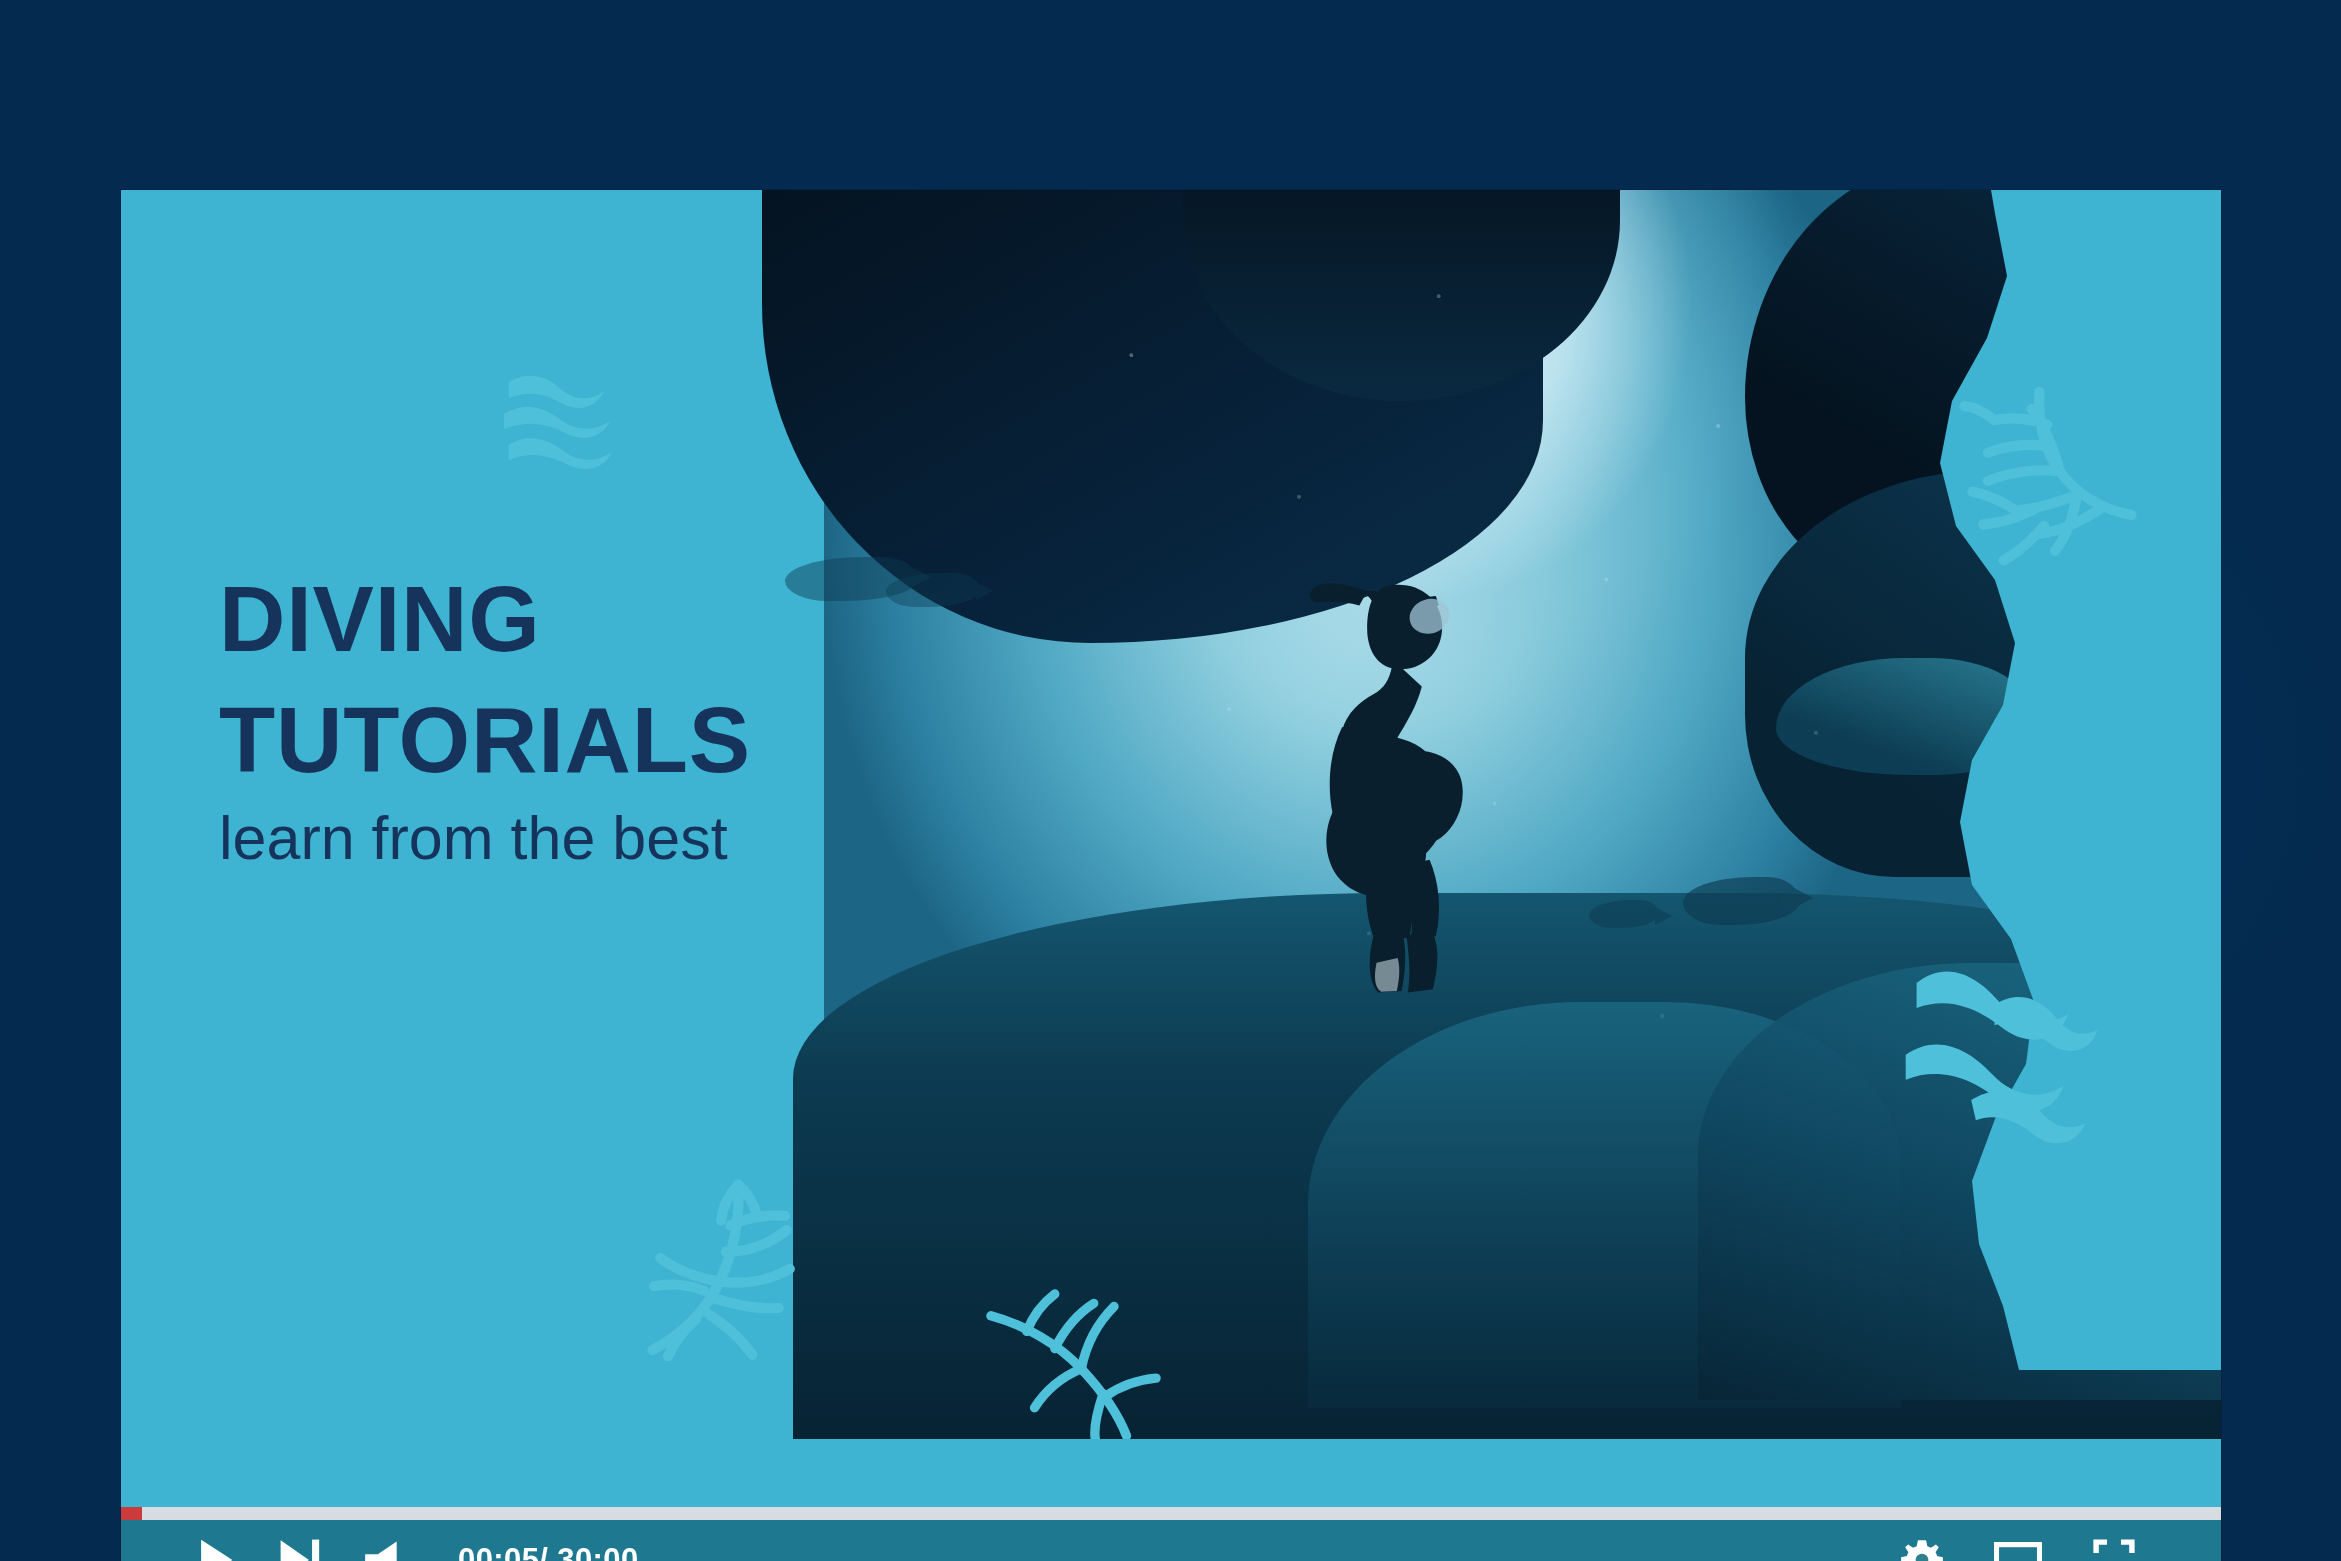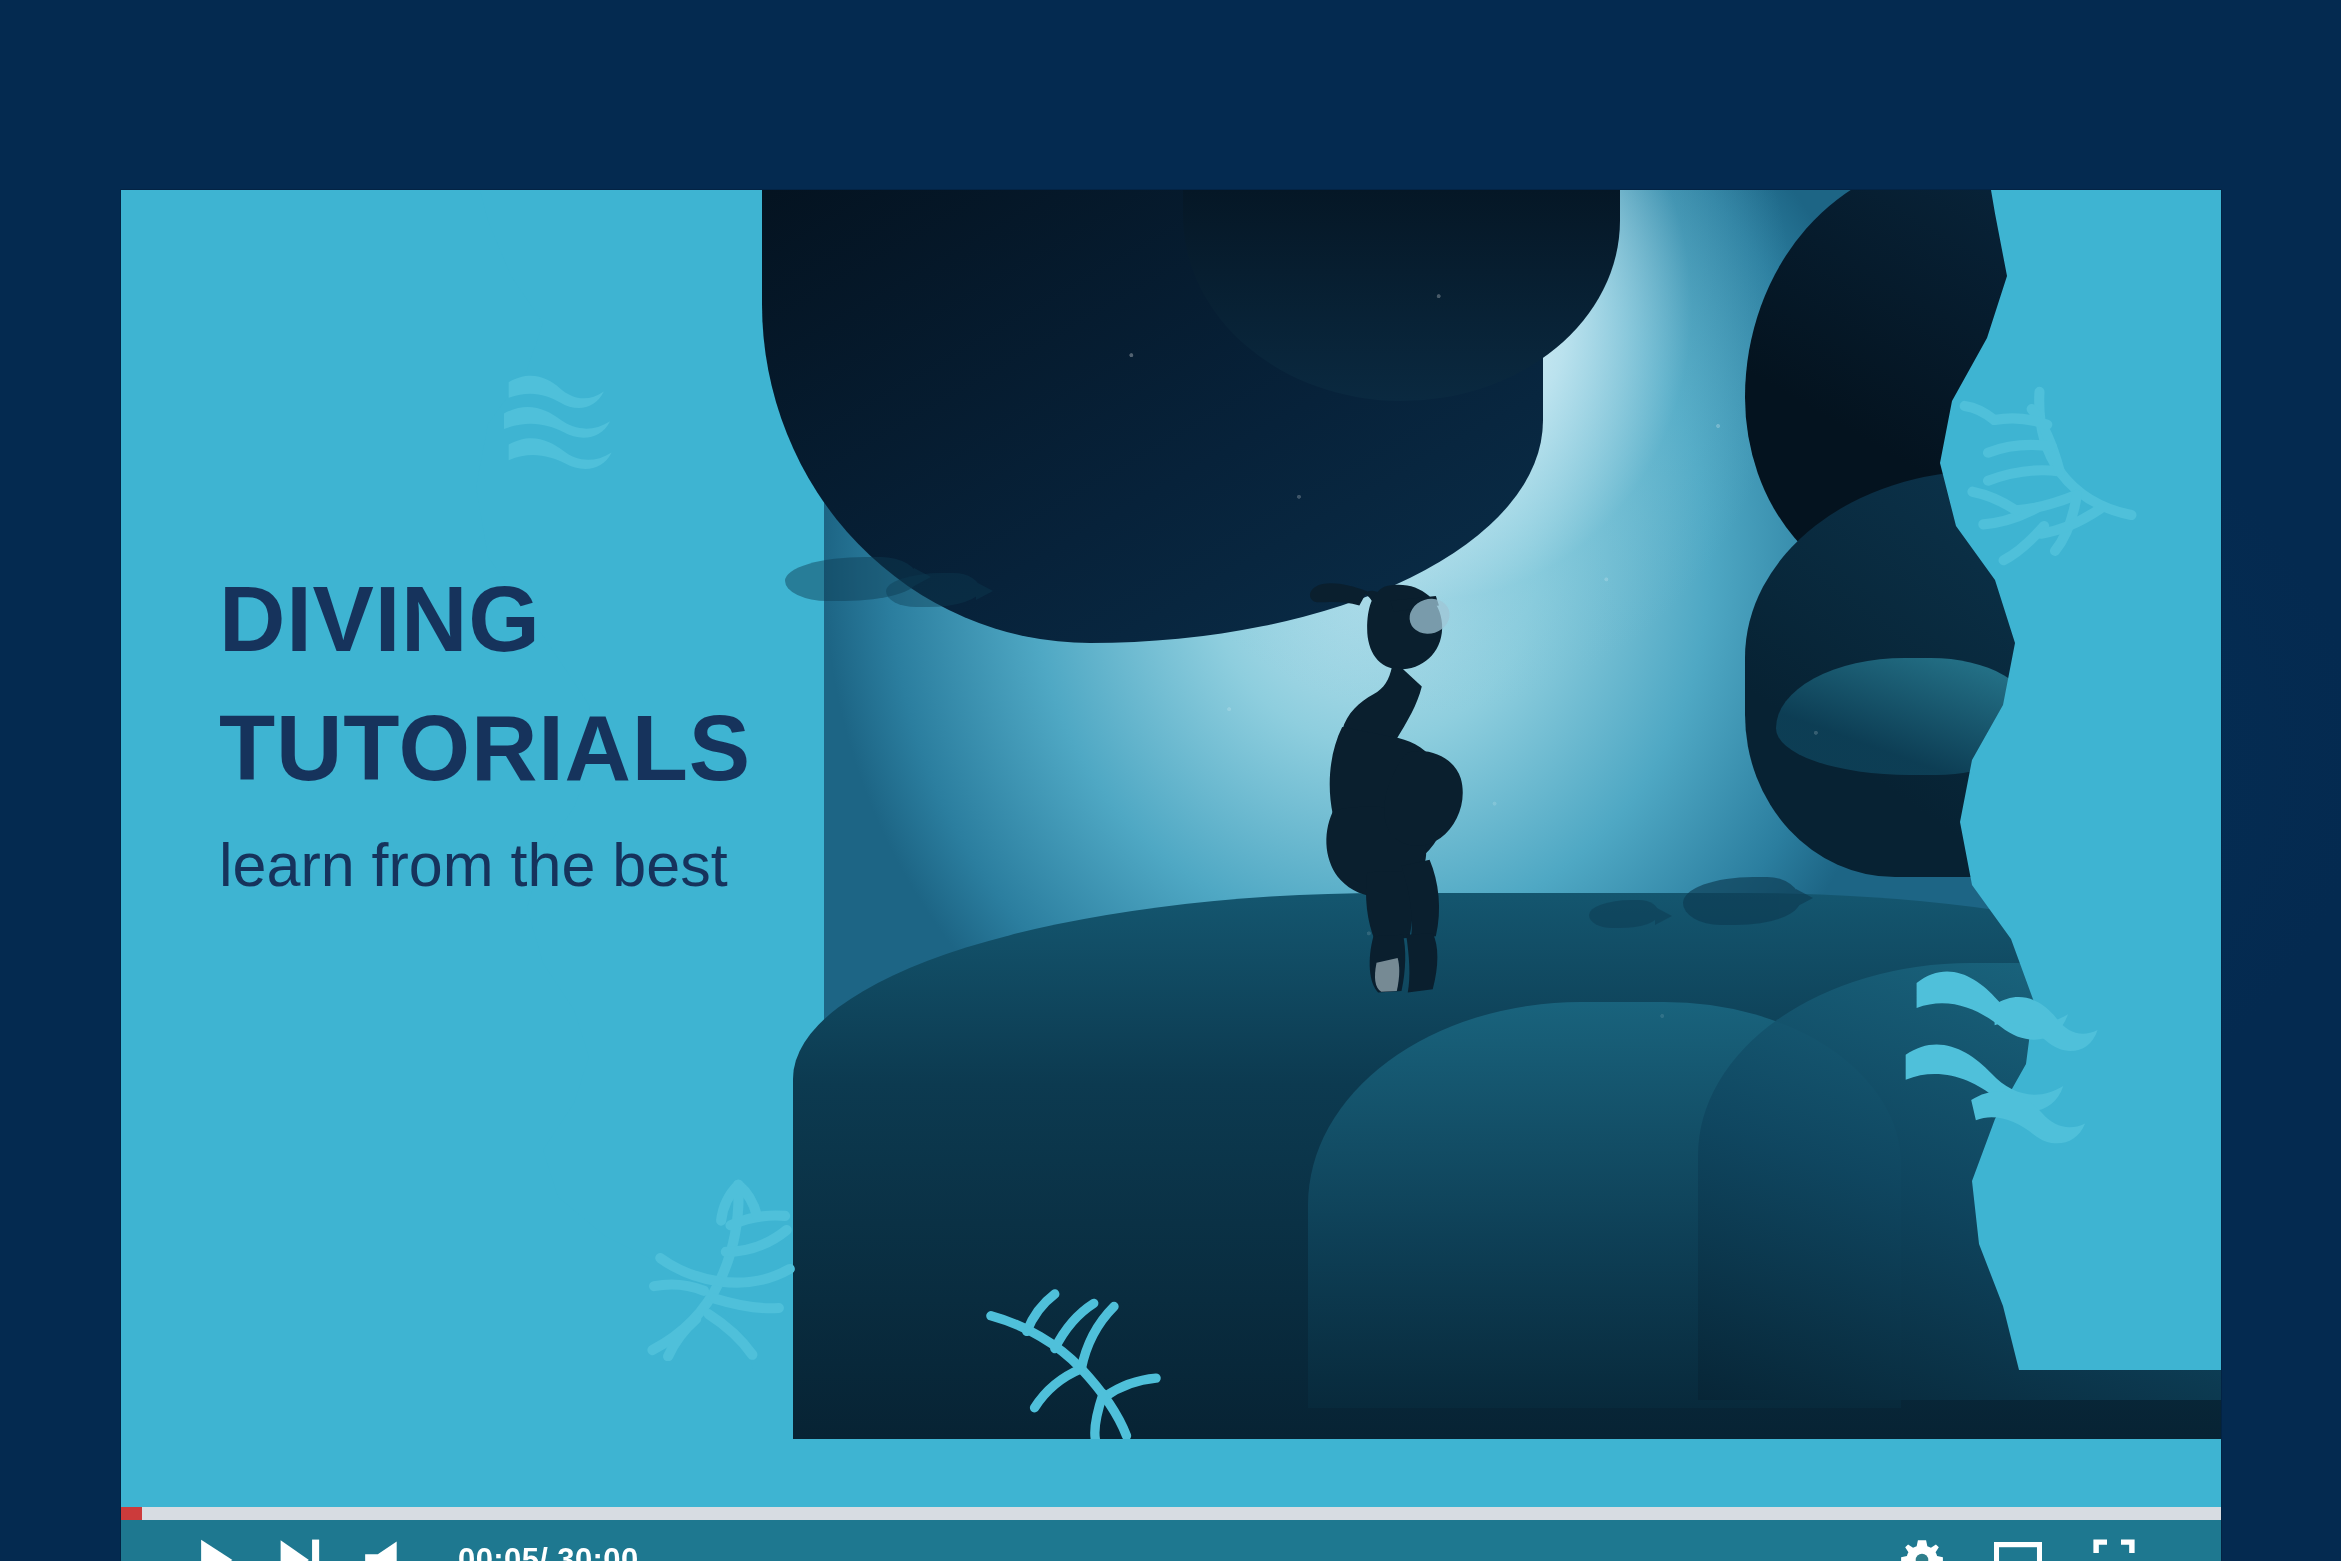--- a/index.html
+++ b/index.html
@@ -171,23 +171,23 @@
     color:#16335c;
   }
   .title-line{
     font-family:"Liberation Sans", sans-serif;
     font-weight:bold;
     font-size:92px;
     line-height:1.0;
     letter-spacing:0.8px;
     color:#16335c;
   }
-  .title-line.l2{ margin-top:37px; }
+  .title-line.l2{ margin-top:29px; }
   .subtitle{
-    margin-top:41px;
+    margin-top:22px;
     font-family:"Liberation Sans", sans-serif;
     font-weight:400;
     font-size:61px;
     line-height:1;
     color:#16335c;
   }
 
   
   .progress{
     position:absolute; left:0; right:0; bottom:80px; height:13.3px;

